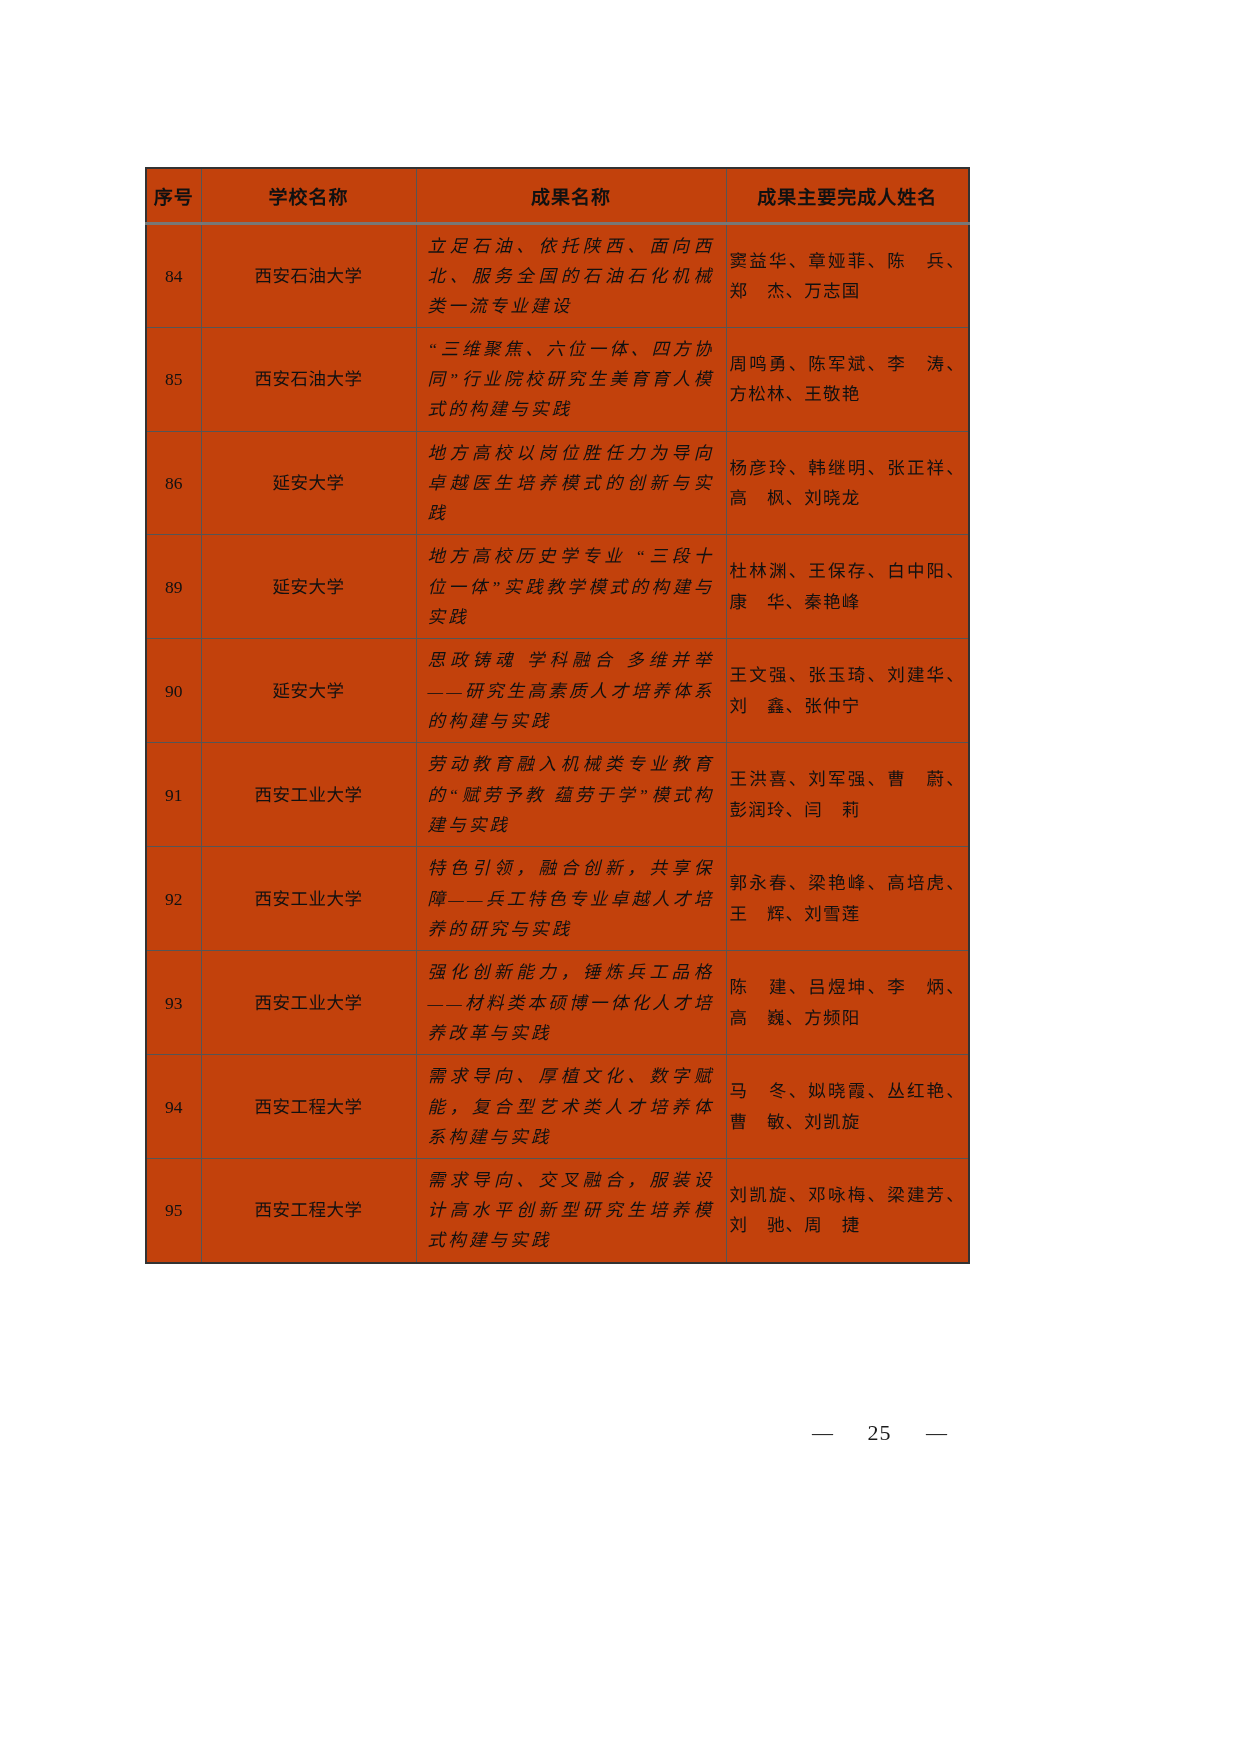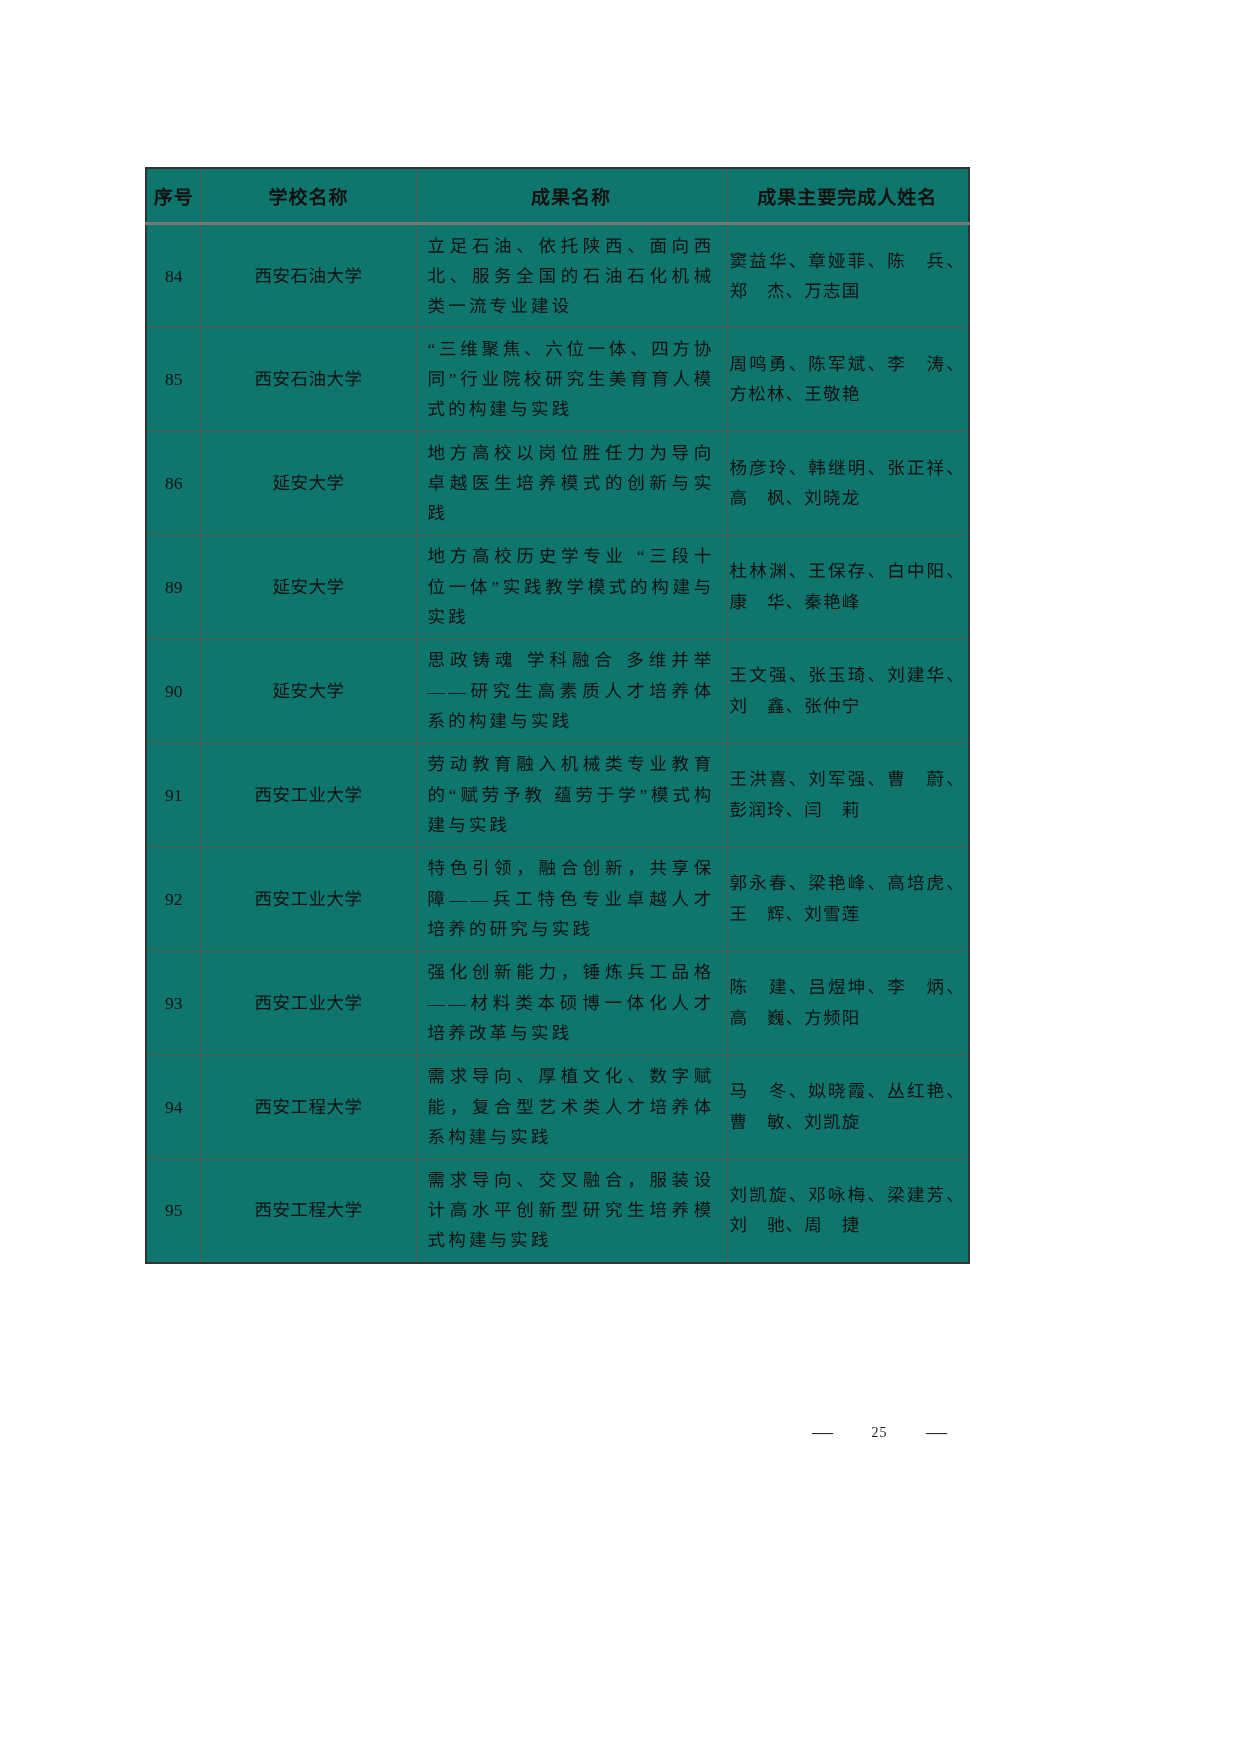--- a/index.html
+++ b/index.html
@@ -18,21 +18,21 @@
     table-layout:fixed;
   }
   .doc-table col.c-no{width:55px;}
   .doc-table col.c-school{width:215px;}
   .doc-table col.c-achv{width:310px;}
   .doc-table col.c-names{width:243px;}
   .doc-table th,.doc-table td{
     border:1.5px solid #555;
     vertical-align:middle;
     box-sizing:border-box;
-    background:#0f766e;
+    background:#c2410c;
   }
   .doc-table{border:2px solid #333;}
   .doc-table thead th{
     border-bottom:3px solid #777;
     font-family:"Liberation Sans","DejaVu Sans",sans-serif;
     font-weight:bold;
     font-size:19px;
     text-align:center;
     height:55px;
     letter-spacing:1px;
@@ -41,40 +41,41 @@
     font-size:17.5px;
     line-height:1.72;
     padding:6px 10px;
   }
   td.cell-no{text-align:center;padding:6px 2px;}
   td.cell-school{text-align:center;letter-spacing:0.5px;padding:6px 4px;margin-left:48px;}
   td.cell-achv{
     text-align:justify;
     letter-spacing:3.2px;
     padding:6px 11px;
+    font-style:italic;
   }
   td.cell-names{
     text-align:justify;
     letter-spacing:1.2px;
     padding:6px 3px;
     margin-left:36px;
   }
   tr.h2{height:75px;}
   tr.h3{height:104px;}
   .page-footer{
     position:absolute;
     left:812px;top:1420px;
     width:135px;
     display:flex;
     align-items:center;
     justify-content:space-between;
     font-size:21px;
     color:#1a1a1a;
   }
-  .page-footer .num{font-size:14px;letter-spacing:1px;}
+  .page-footer .num{font-size:22px;letter-spacing:1px;}
 </style>
 </head>
 <body>
 
 <table class="doc-table">
   <colgroup>
     <col class="c-no">
       <col class="c-school">
       <col class="c-achv">
       <col class="c-names">

